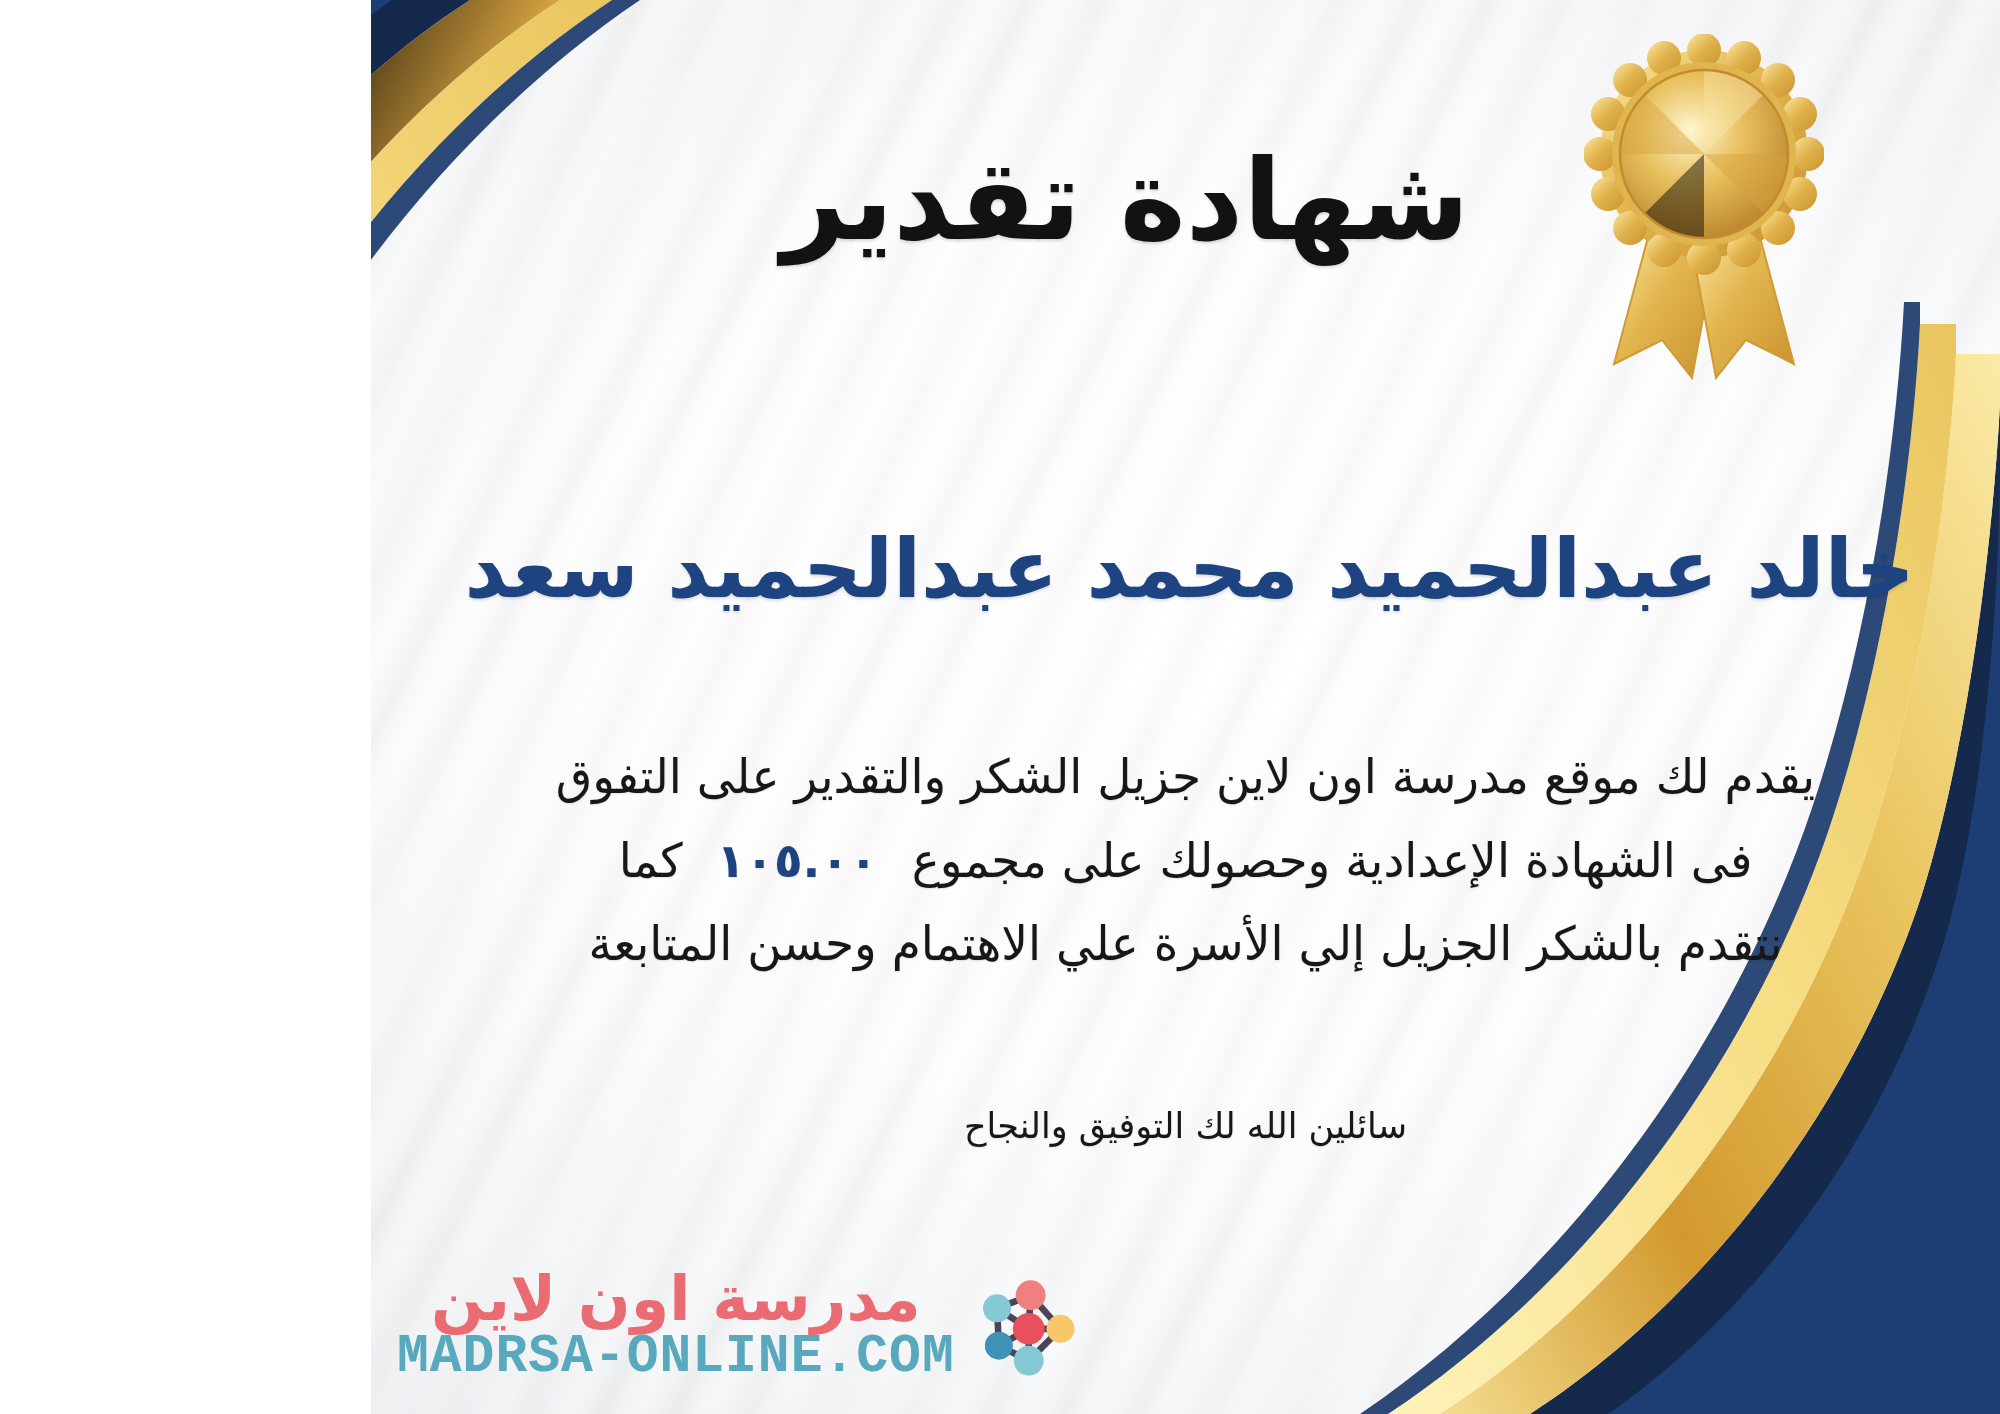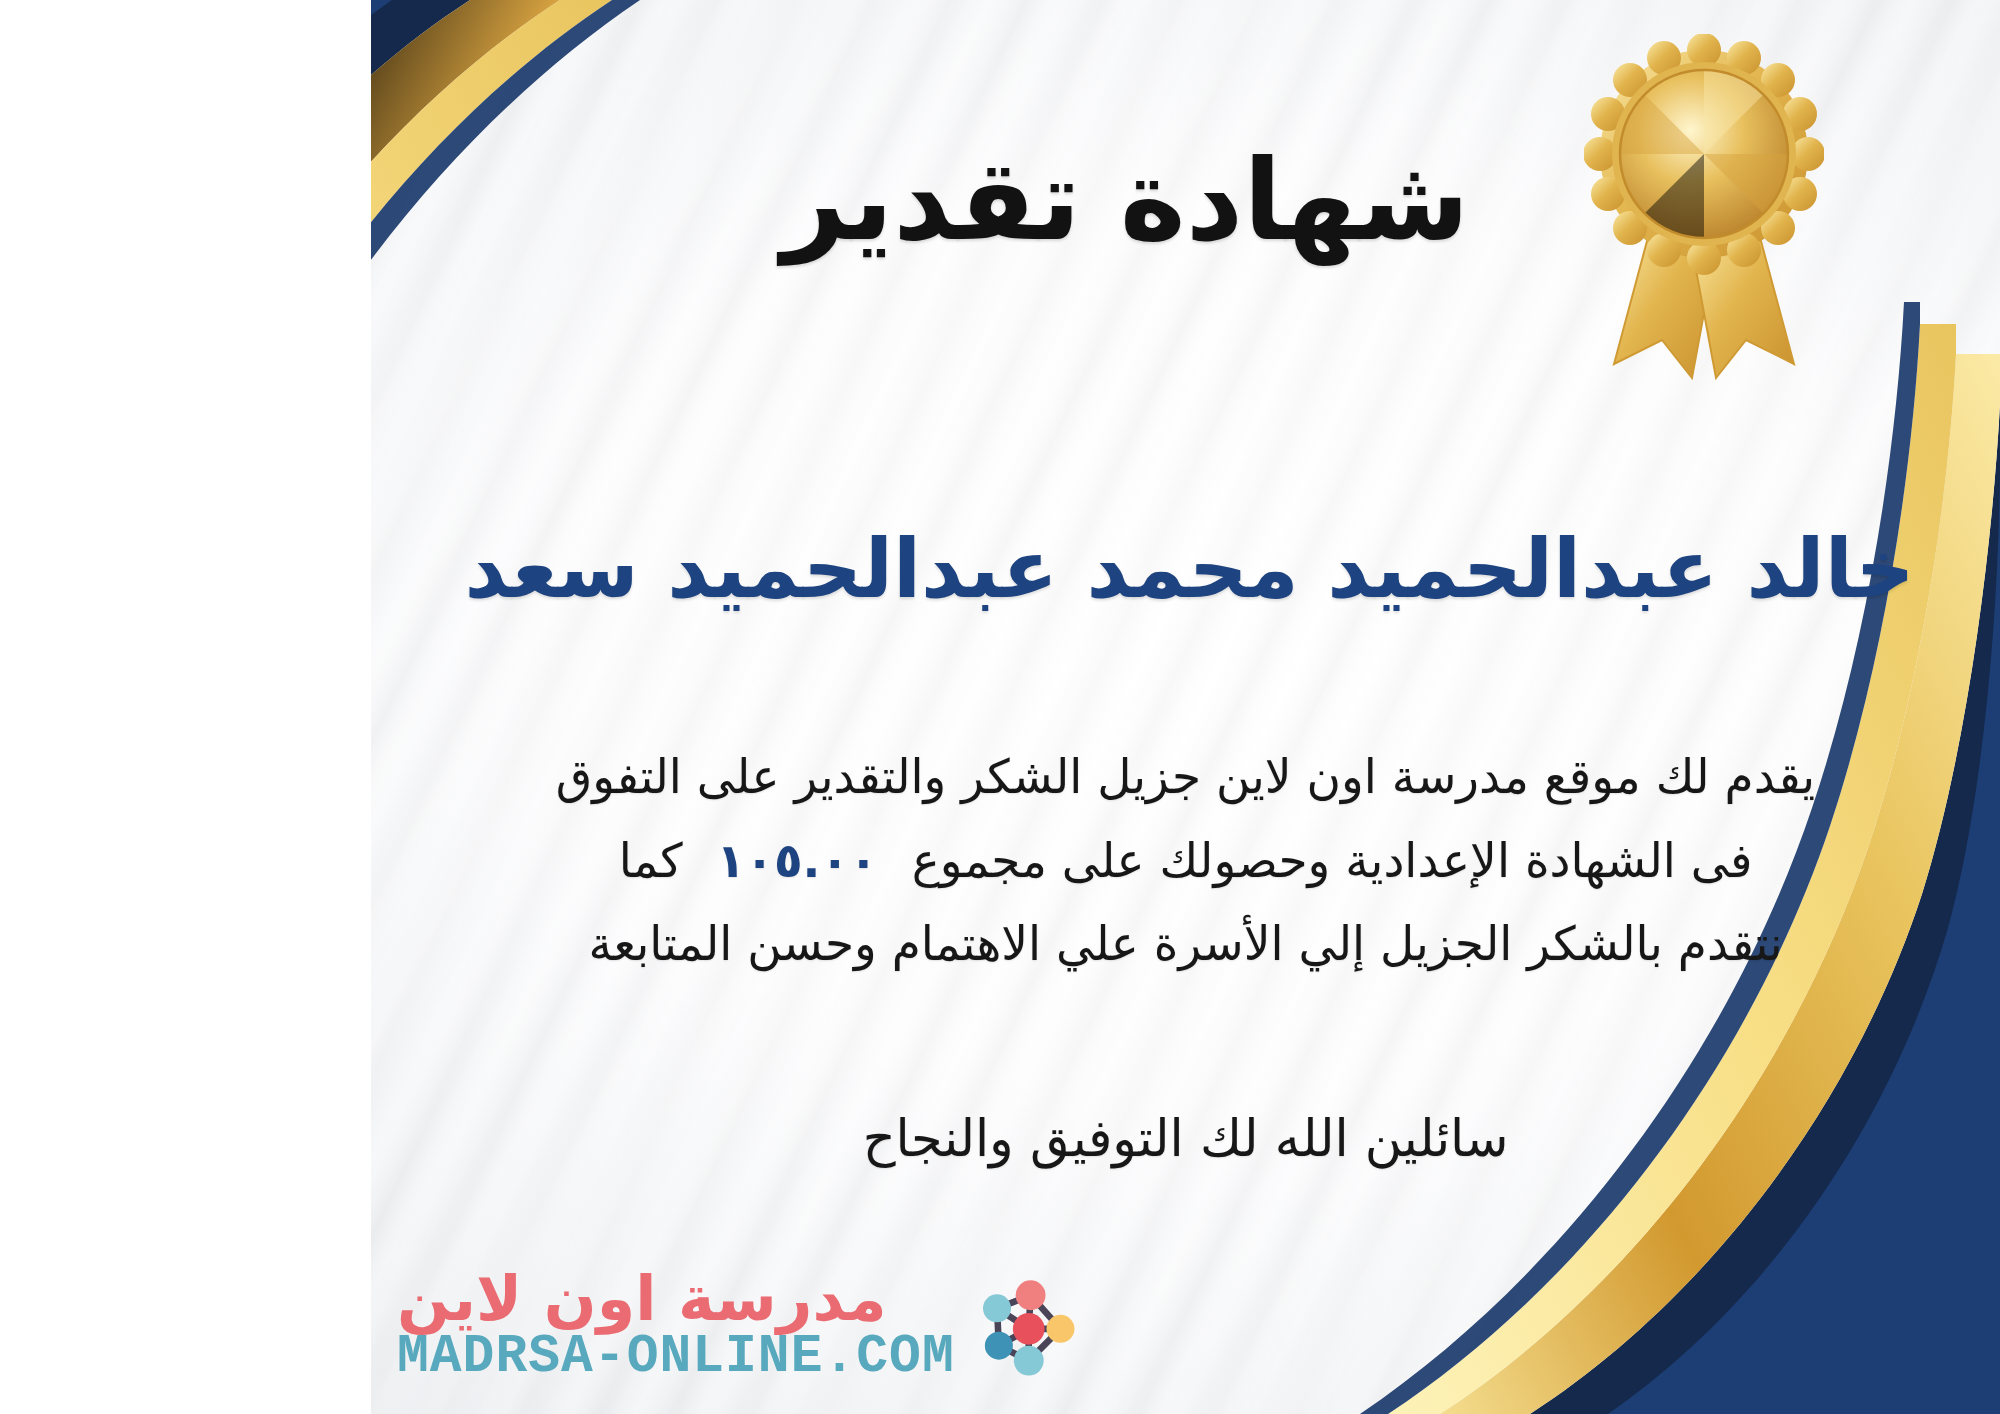--- a/index.html
+++ b/index.html
@@ -117,38 +117,38 @@
     letter-spacing: 2px;
     padding: 0 34px;
   }
 
   .closing-line {
     position: absolute;
     top: 1098px;
     right: 120px;
     left: 120px;
     text-align: center;
-    font-size: 51px;
+    font-size: 35px;
     line-height: 1.6;
     color: #171717;
     text-shadow: 0 1px 2px rgba(0,0,0,.10);
   }
 
   
   .brand {
     position: absolute;
     left: 26px;
     bottom: 28px;
     display: flex;
     flex-direction: row-reverse;
     align-items: center;
     gap: 14px;
     direction: ltr;
   }
-  .brand-text { text-align: left; }
+  .brand-text { text-align: center; }
   .brand-ar {
     font-size: 62px;
     font-weight: 700;
     color: #ea6b72;
     line-height: 1.02;
     direction: rtl;
     white-space: nowrap;
   }
   .brand-en {
     font-size: 53px;

